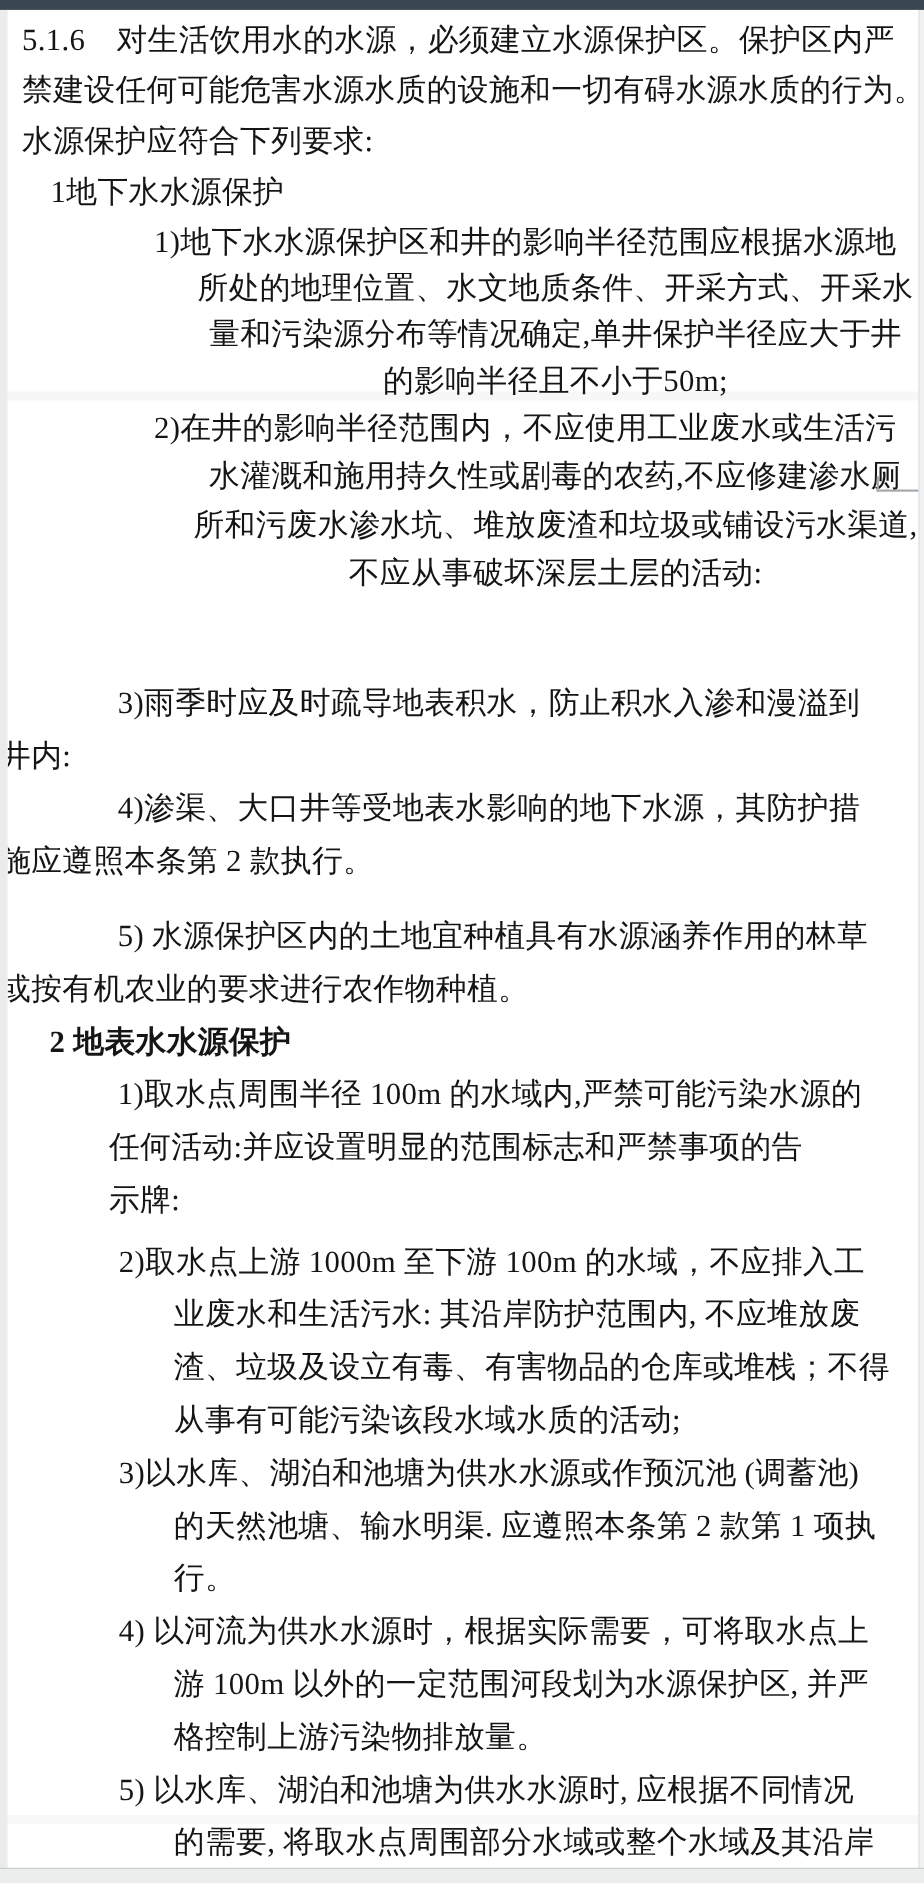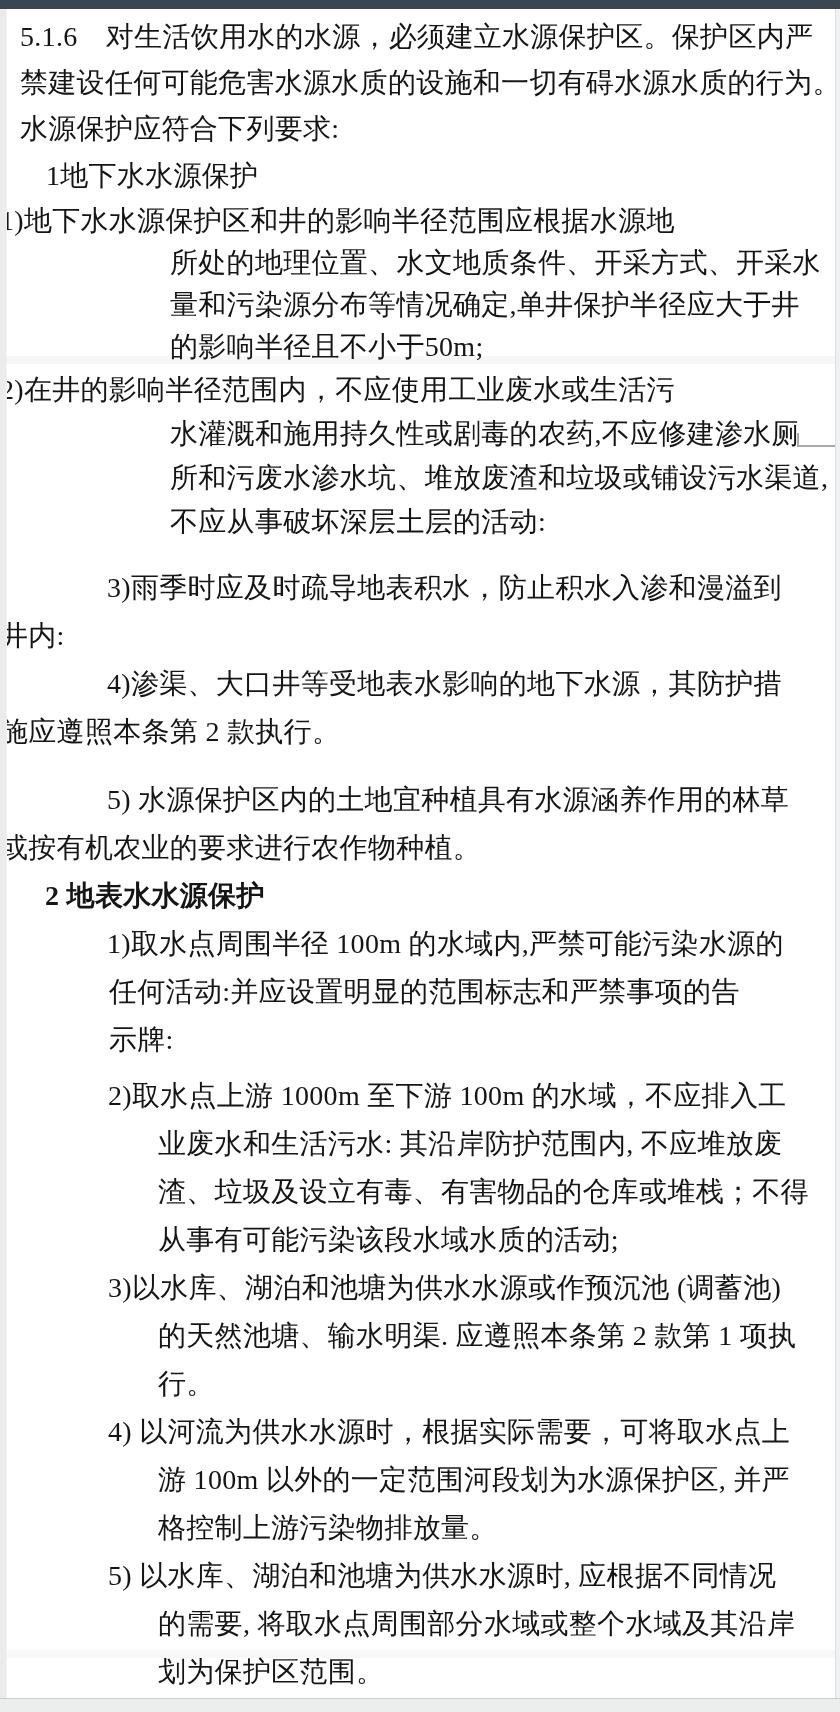--- a/index.html
+++ b/index.html
@@ -49,29 +49,29 @@
     letter-spacing: 0.3px;
     white-space: pre;
   }
   .line { line-height: 48px; }
   .para .line { line-height: 46px; padding-left: 20px; }
   .heading { line-height: 48px; }
   .sec1 > .heading { padding-left: 46px; }
   .sec2 > .heading { padding-left: 45px; font-weight: bold; }
   .sec1 .item.i0 .line { line-height: 42px; }
   .sec1 .item.i1 .line { line-height: 44px; }
-  .sec1 .item.i2 { margin-top: 20px; }
+  .sec1 .item.i2 { margin-top: 72px; }
   .sec1 .item.i4 { margin-top: 20px; }
   .sec2 .item.i1 { margin-top: 8px; }
-  .sec1 .item.deep .line.first { }
-  .sec1 .item.deep .line.cont  { padding-left: 170px; }
+  .sec1 .item.deep .line.first { padding-left: 140px; }
+  .sec1 .item.deep .line.cont  { padding-left: 170px; text-align: center; }
   .sec1 .item.shallow .line.first { padding-left: 107px; }
   .sec1 .item.shallow .line.cont  { }
   .sec2 .item.lead .line.first { padding-left: 107px; }
-  .sec2 .item.lead .line.cont  { padding-left: 74px; margin-left: 35px; }
+  .sec2 .item.lead .line.cont  { padding-left: 99px; }
   .sec2 .item.shallow .line.first { padding-left: 108px; }
   .sec2 .item.shallow .line.cont  { padding-left: 158px; }
 </style>
 </head>
 <body>
 
 <div class="top-bar"></div>
 <div class="left-edge"></div>
 <div class="right-edge"></div>
 <div class="scan-streak streak-a"></div>

